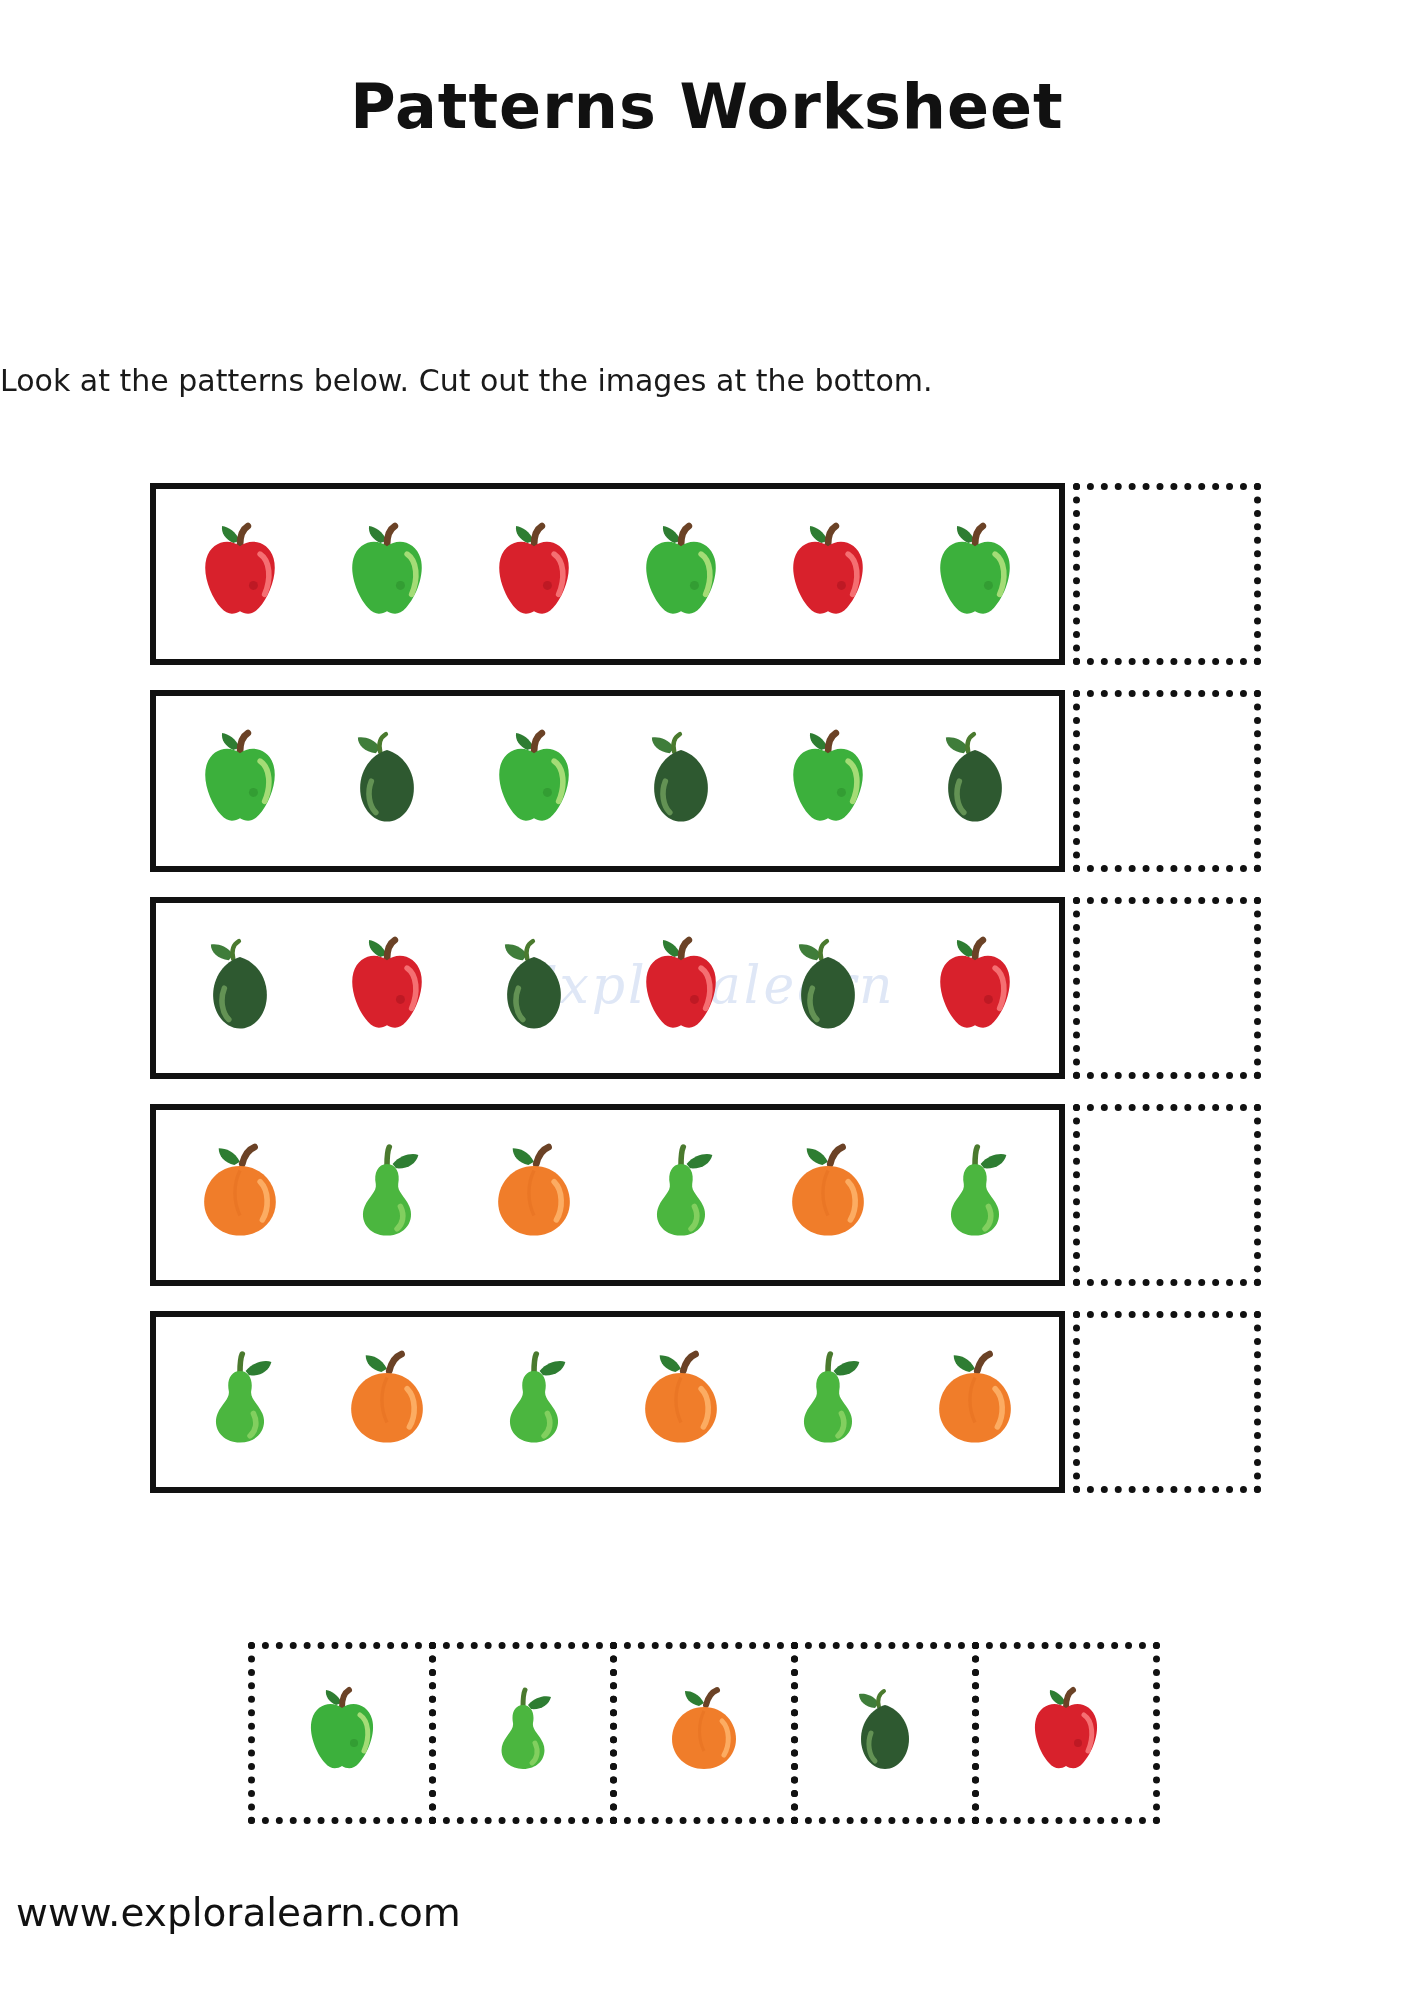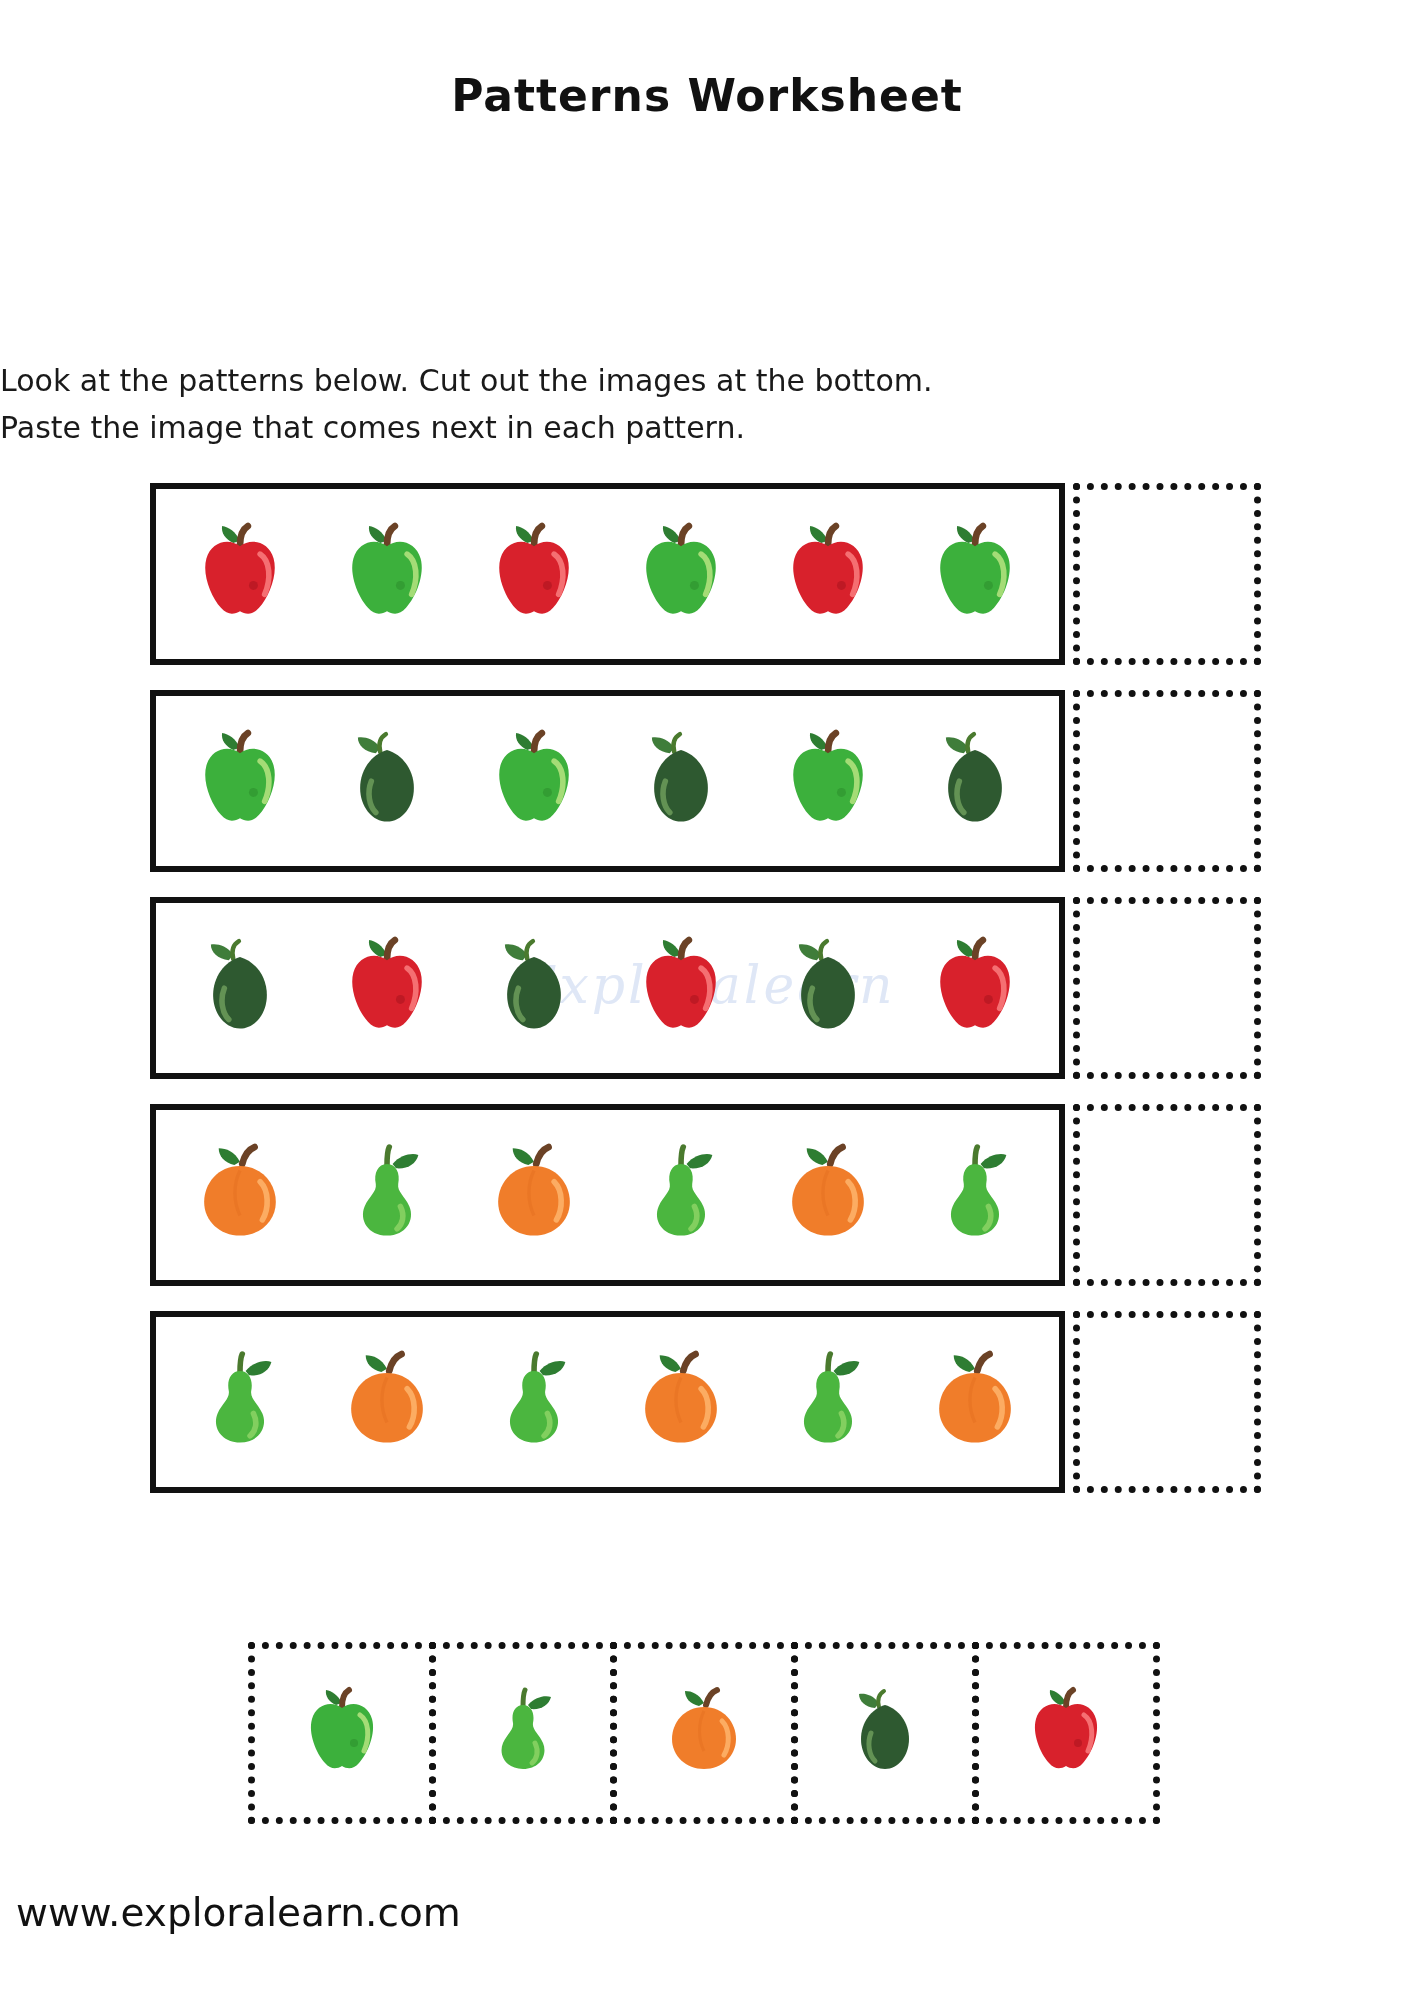--- a/index.html
+++ b/index.html
@@ -23,21 +23,21 @@
   }
 
   .title {
     position: absolute;
     top: 70px;
     left: 0;
     width: 1414px;
     text-align: center;
     font-family: "DejaVu Sans", sans-serif;
     font-weight: bold;
-    font-size: 44px;
+    font-size: 62px;
     letter-spacing: 1px;
     color: #111111;
   }
 
   .instructions {
     position: absolute;
     top: 358px;
     left: 0;
     width: 1414px;
     font-size: 30px;
@@ -139,21 +139,20 @@
 </style>
 </head>
 <body>
 
 <div class="page">
 
   <div class="title">Patterns Worksheet</div>
 
   <div class="instructions">
     <span>Look at the patterns below. Cut out the images at the bottom.</span>
-    <span class="line2">Paste the image that comes next in each pattern.</span>
   </div>
 
   <div class="watermark">Exploralearn</div>
 
   <div class="rows" id="rows-container">
       <div class="pattern-row">
         <div class="pattern-box">
           <span><svg class="fruit" viewBox="0 0 100 100" xmlns="http://www.w3.org/2000/svg">
               <path d="M50 22 C46 14 40 10 34 9 C33 15 37 21 44 24 Z" fill="#2e7d32"></path>
               <path d="M50 26 C50 18 52 12 57 9" stroke="#6b4226" stroke-width="6" fill="none" stroke-linecap="round"></path>

